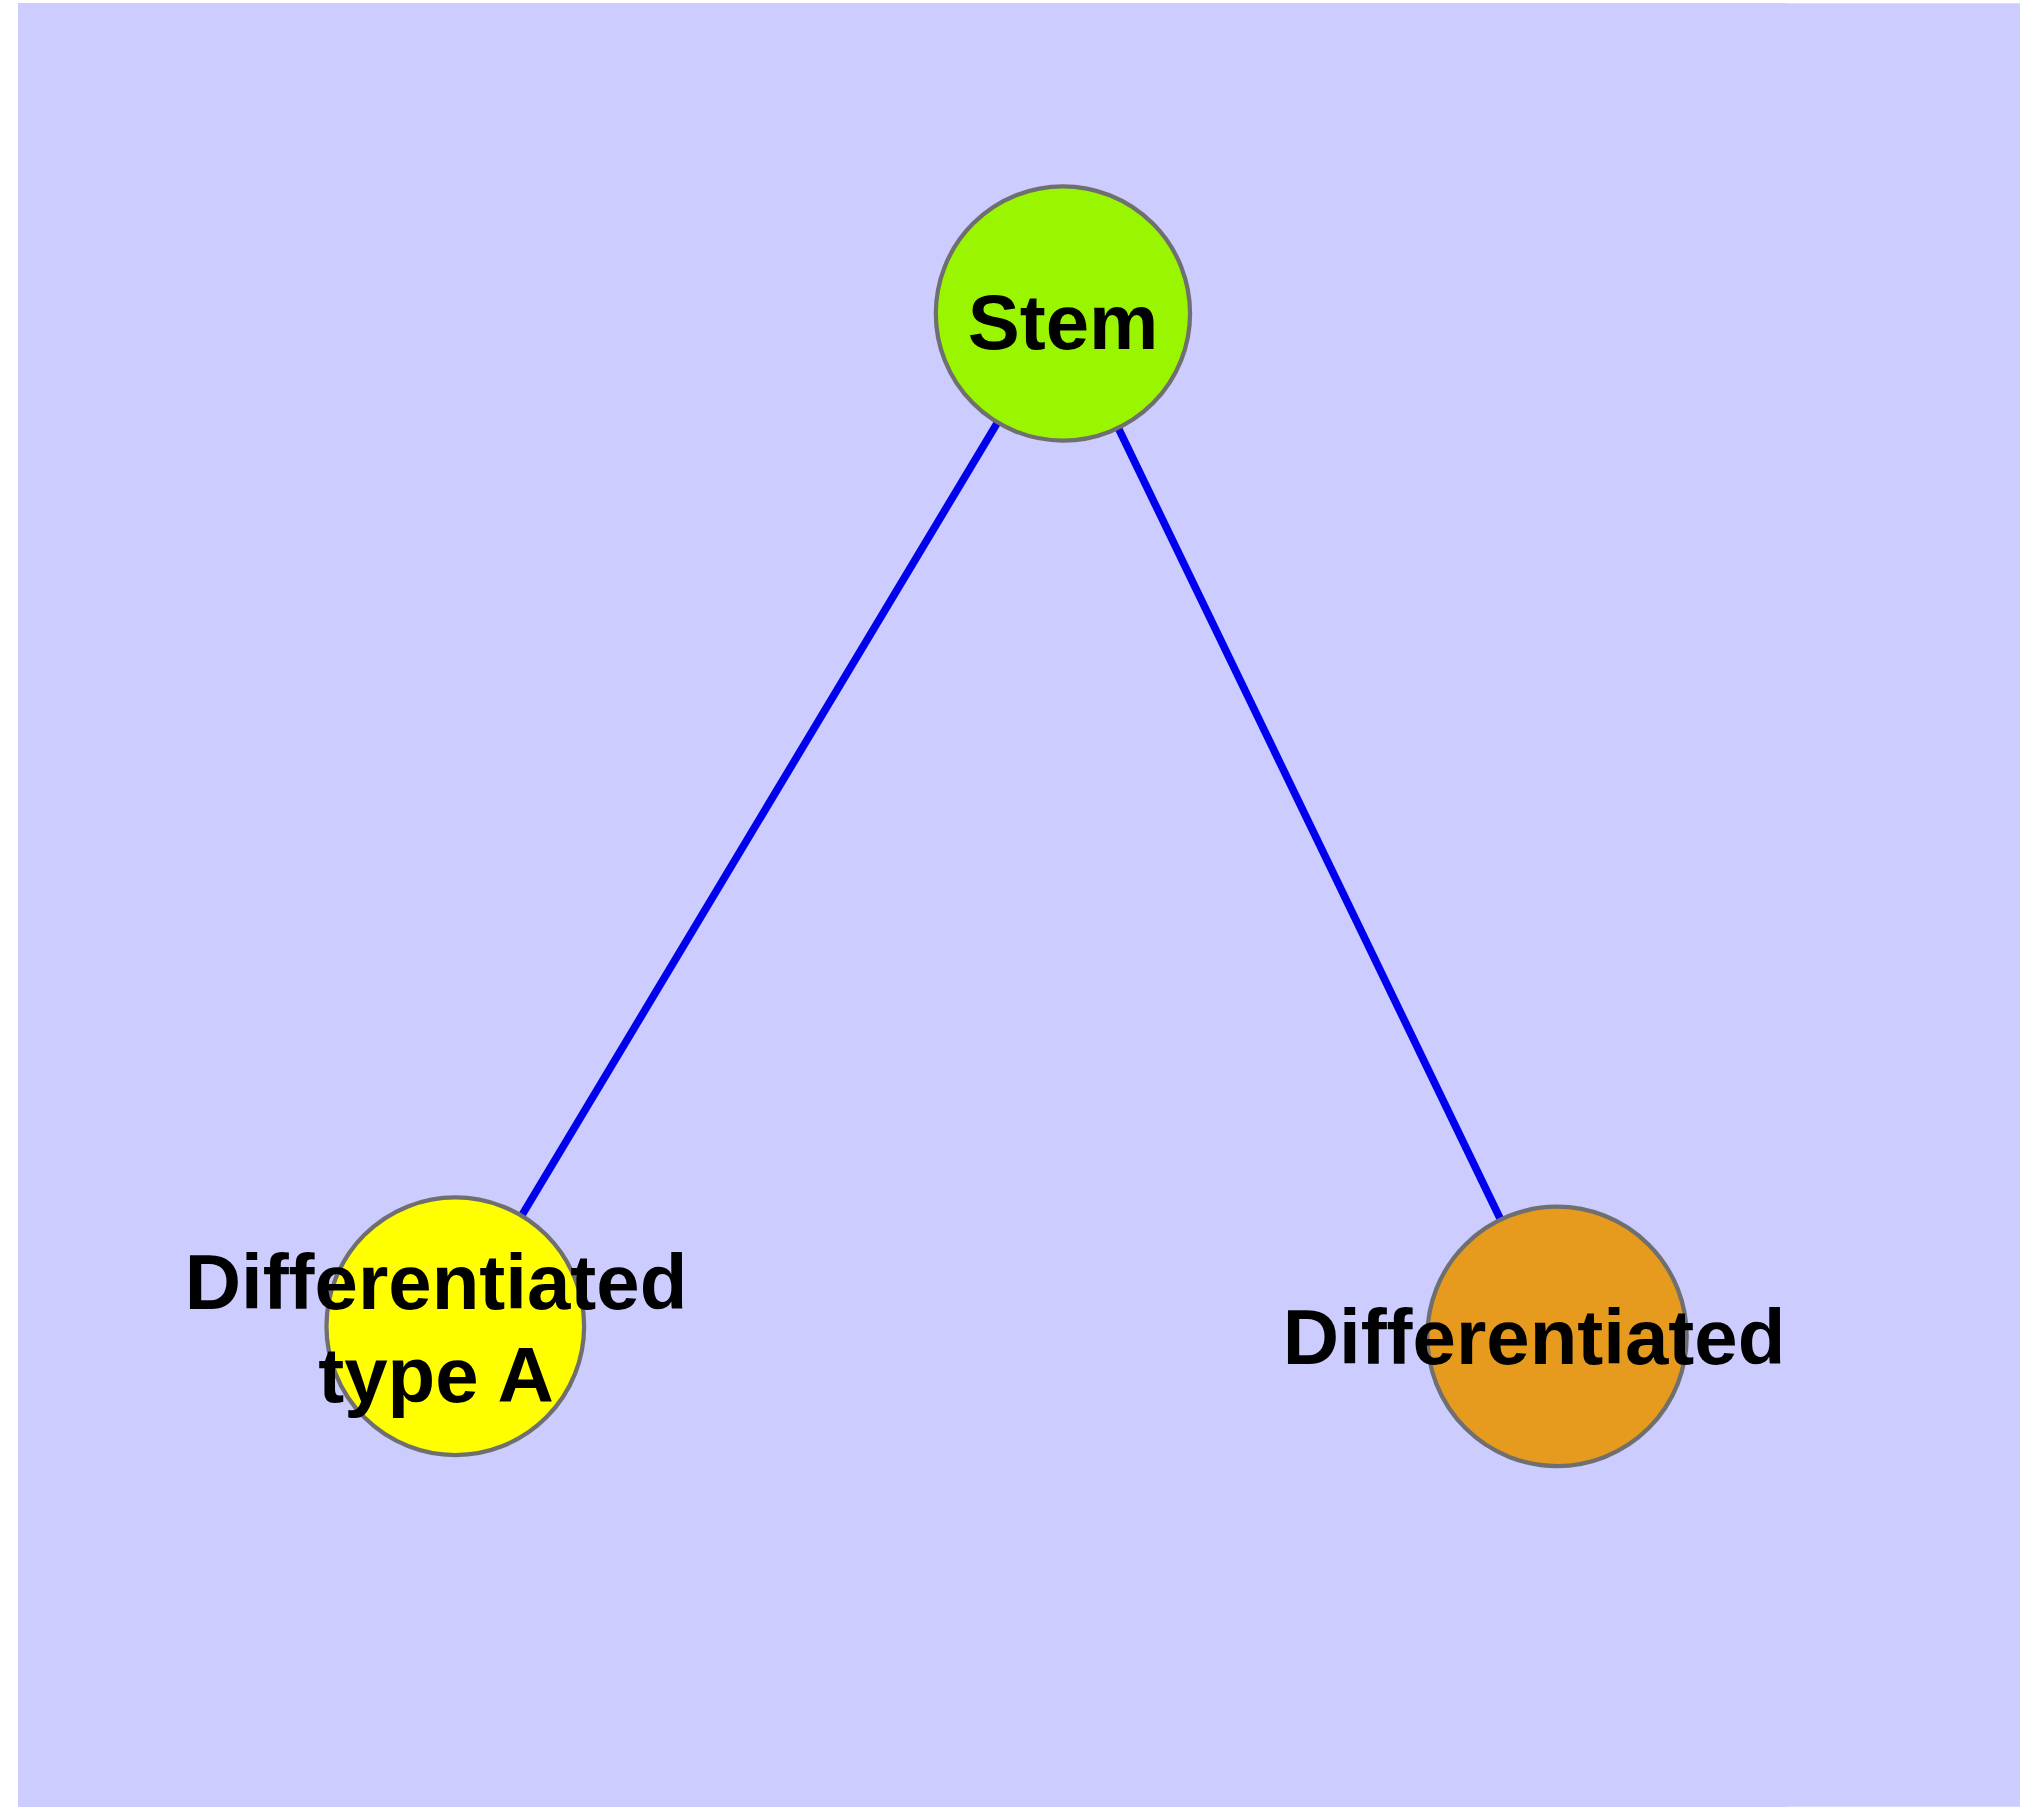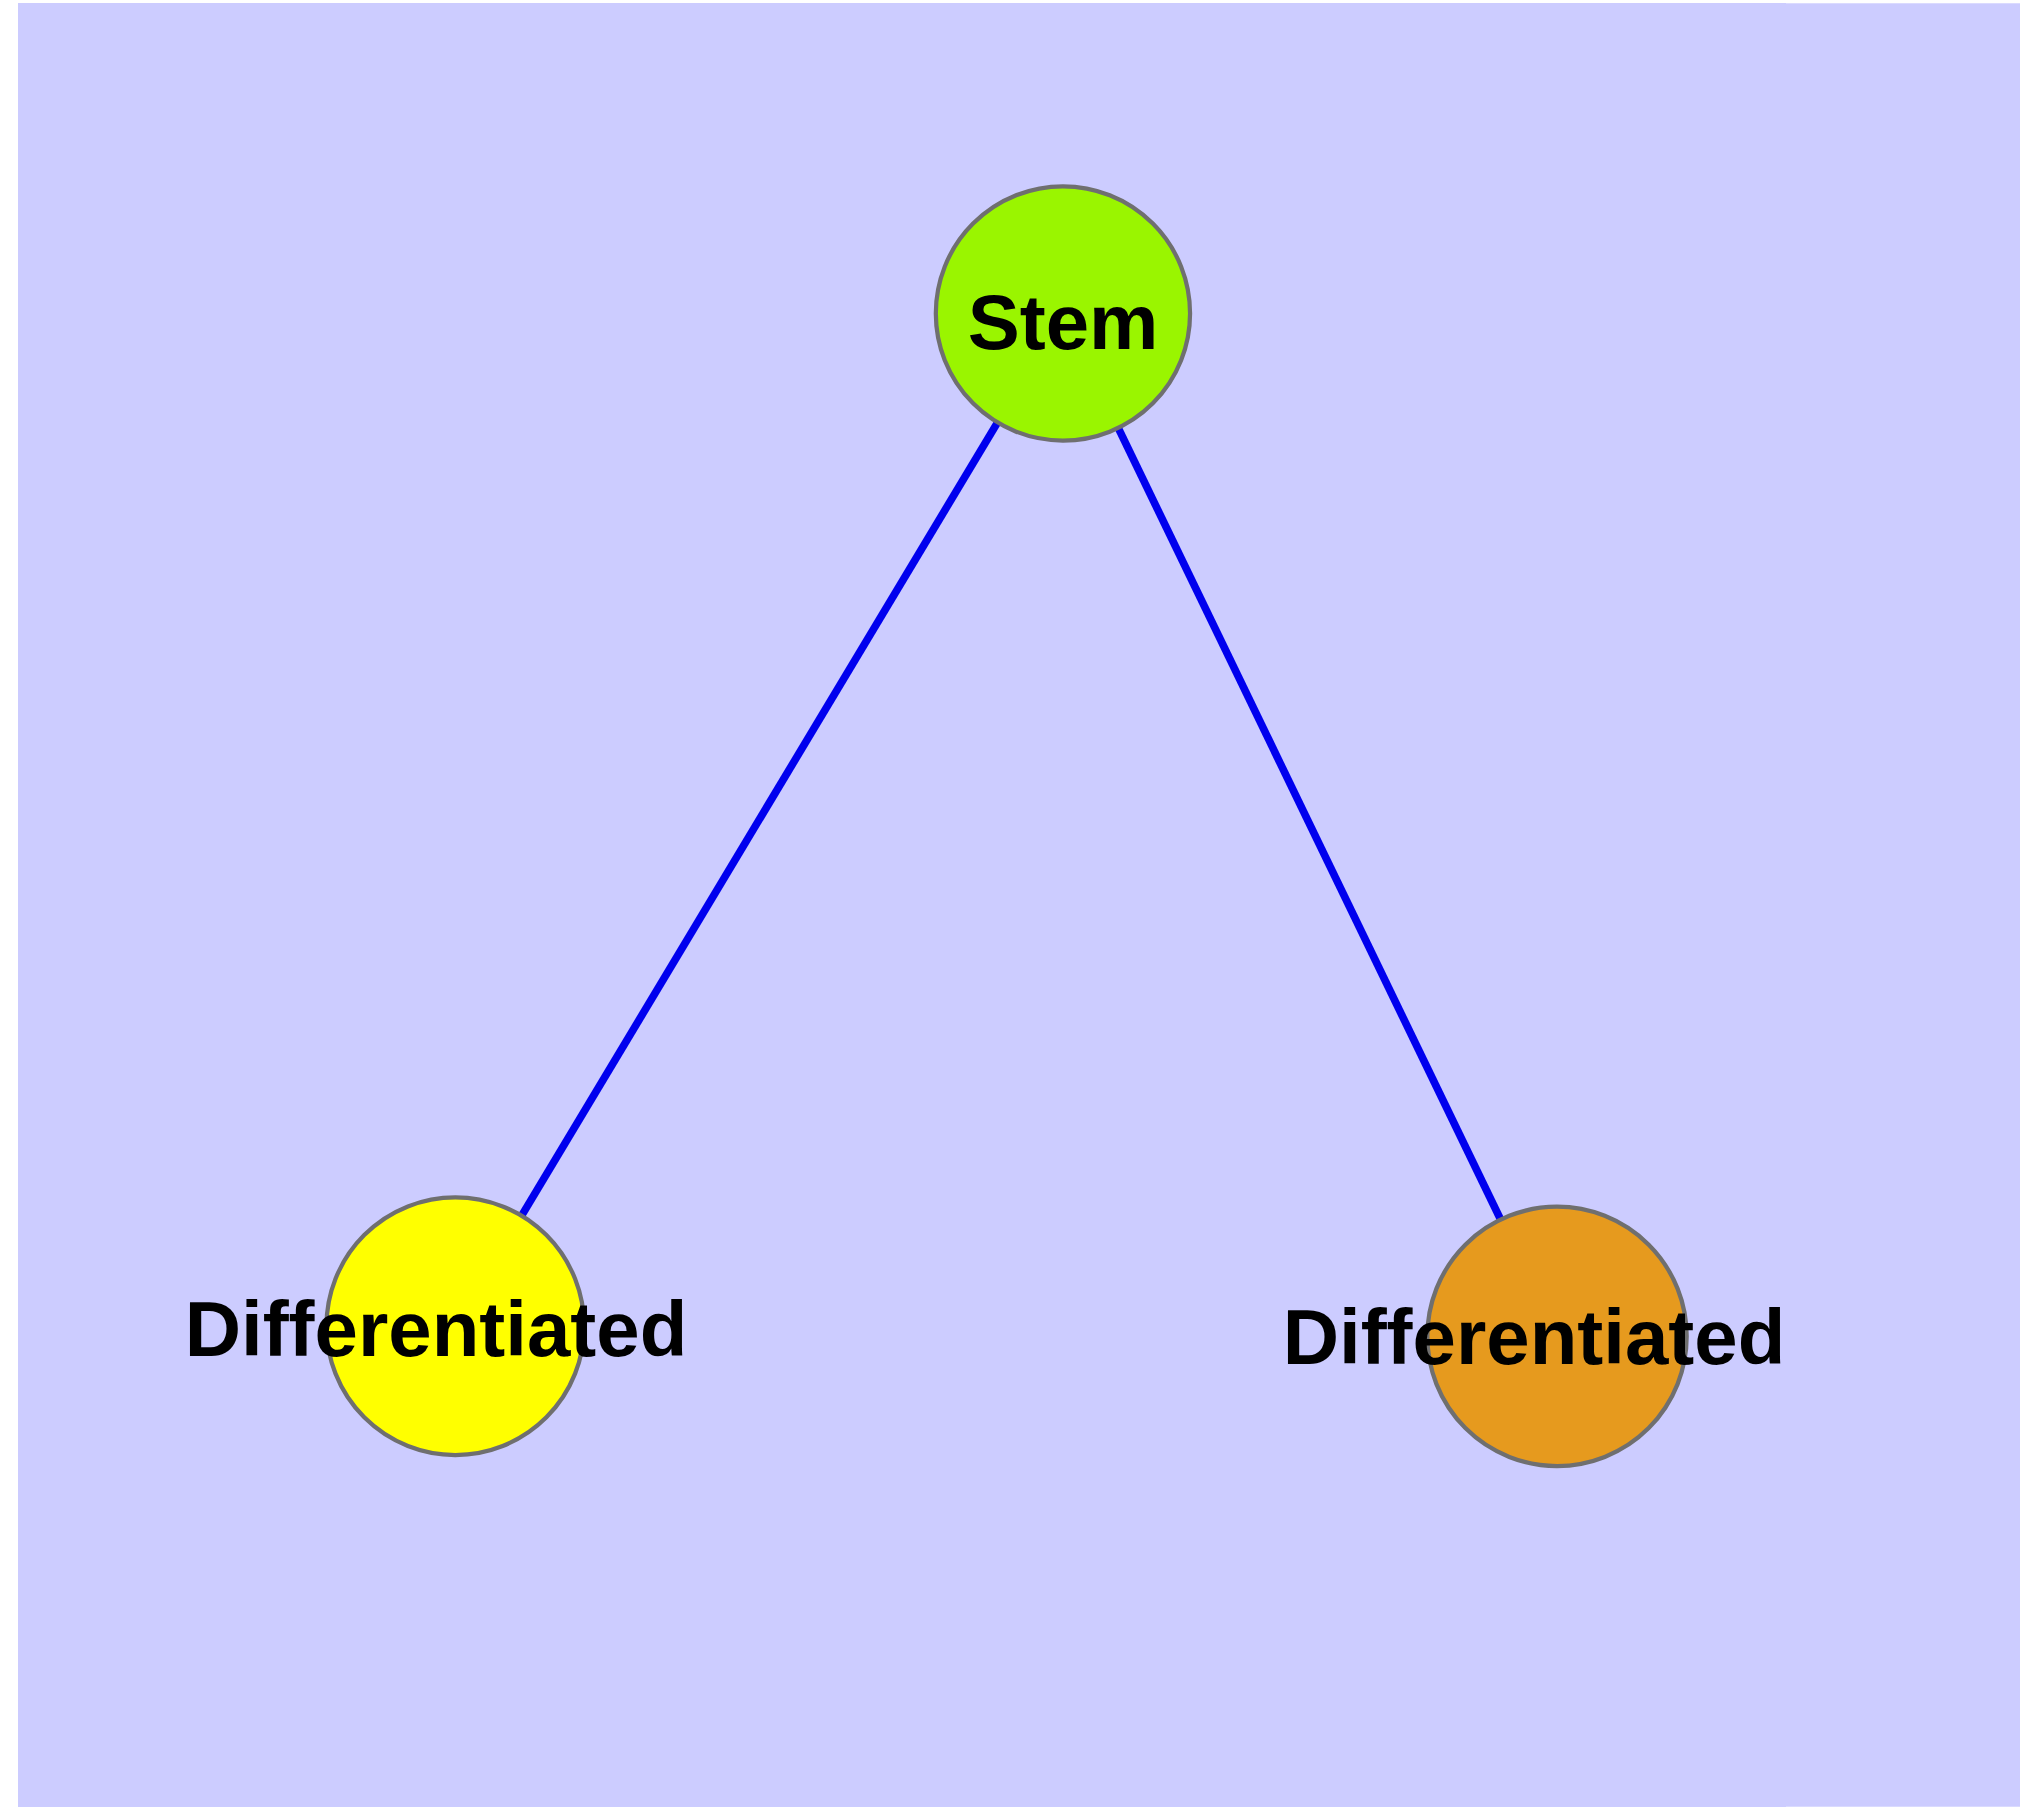--- a/index.html
+++ b/index.html
@@ -59,20 +59,21 @@
     <circle class="node-circle" cx="516" cy="1561" r="152" fill="#FFFF00"></circle>
     <circle class="node-circle" cx="1816" cy="1573" r="153" fill="#E69A1E"></circle>
   </svg>
 
   <div class="node-label" style="left: 1045px; top: 319px;">
     <div>Stem</div>
   </div>
 
   <div class="node-label" style="left: 418px; top: 1326px;">
     <div>Differentiated</div>
+    <div>type A</div>
   </div>
 
   <div class="node-label" style="left: 1516px; top: 1334px;">
     <div>Differentiated</div>
   </div>
 
 </div>
 
 
 </body></html>

